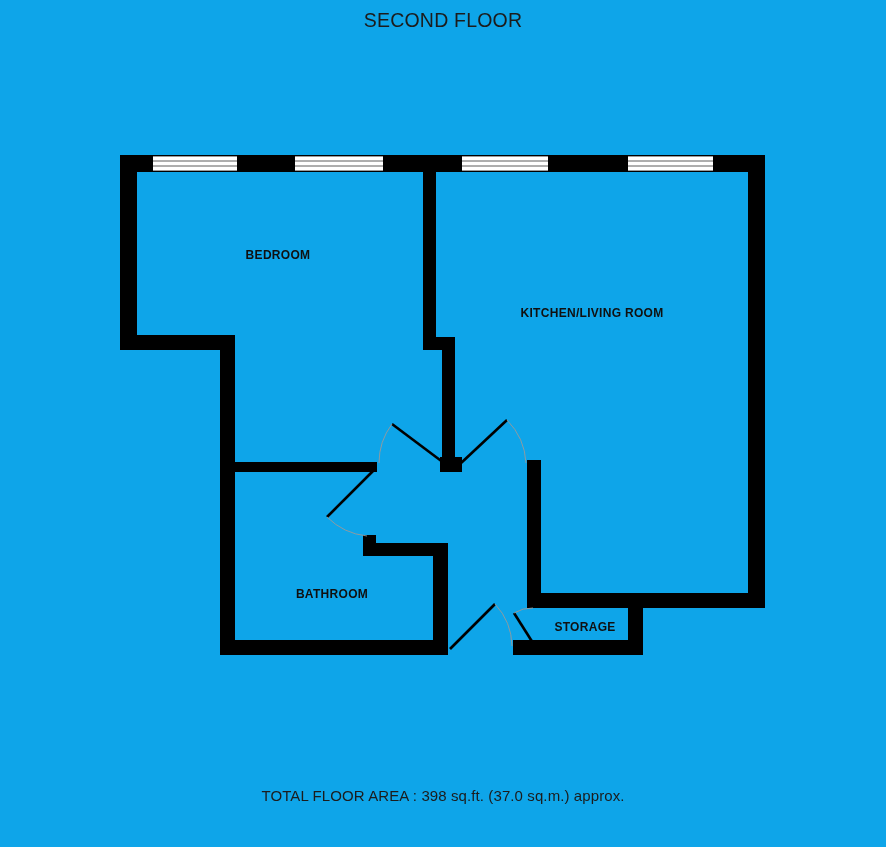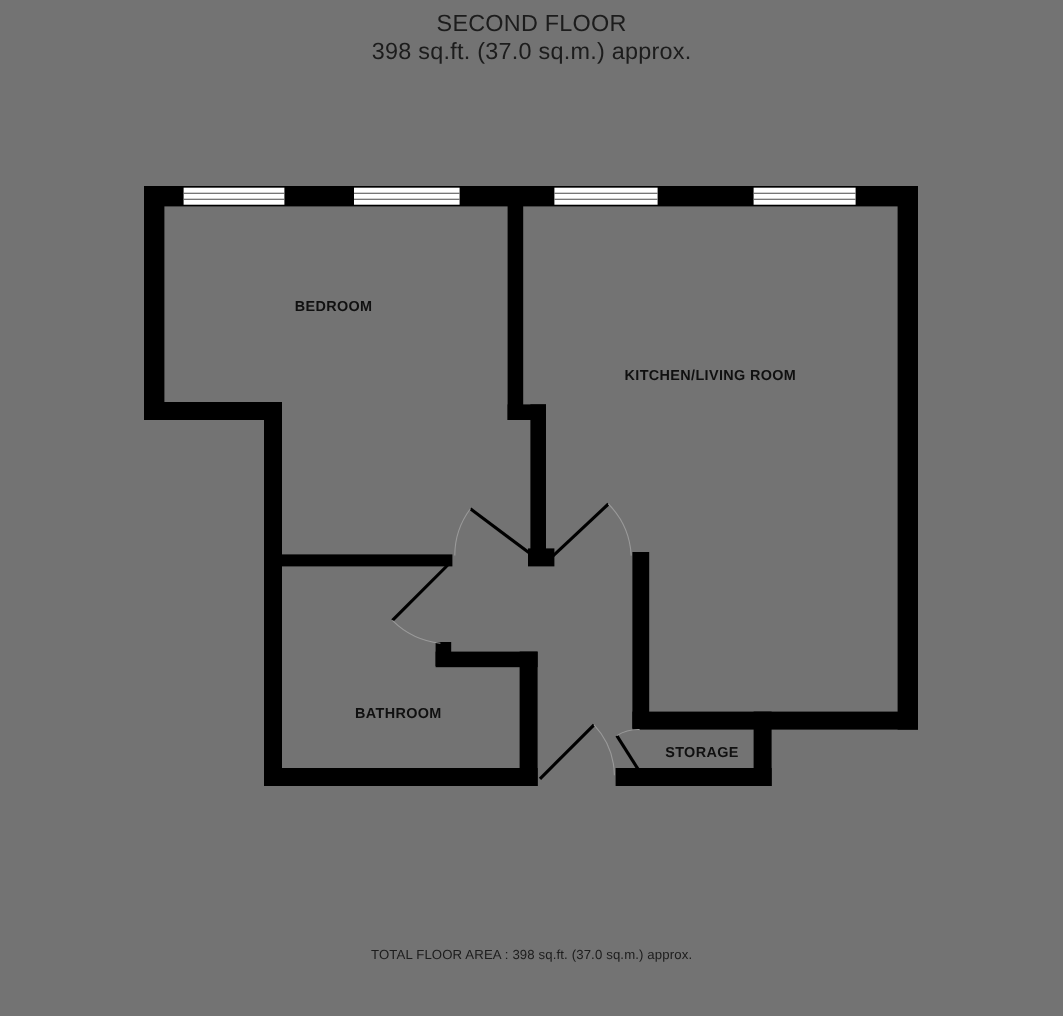--- a/index.html
+++ b/index.html
@@ -9,21 +9,21 @@
     width: 886px;
     height: 847px;
     font-family: "Liberation Sans", sans-serif;
     position: relative;
     overflow: hidden;
   }
   .stage {
     position: relative;
     width: 886px;
     height: 847px;
-    background: #737373;
+    background: #0ea5e9;
   }
   .plan-title {
     position: absolute;
     top: 9px;
     left: 0;
     width: 100%;
     text-align: center;
     color: #1c1c1c;
     font-size: 19.5px;
     line-height: 1.16;
@@ -36,21 +36,21 @@
   }
   .plan-footer {
     position: absolute;
     top: 790px;
     left: 0;
     width: 100%;
     text-align: center;
     color: #1c1c1c;
   }
   .footer-line1 {
-    font-size: 11px;
+    font-size: 15px;
     line-height: 12px;
     letter-spacing: 0.1px;
   }
   .footer-line2, .footer-line3 {
     font-size: 7.3px;
     line-height: 9px;
     color: #2a2a2a;
   }
   .room-label {
     font-family: "Liberation Sans", sans-serif;
@@ -65,21 +65,20 @@
   .window-pane { fill: #ffffff; }
   .window-line { stroke: #4a4a4a; stroke-width: 0.9; }
 </style>
 </head>
 <body>
 
 <div class="stage">
 
   <div class="plan-title">
     <div>SECOND FLOOR</div>
-    <div>398 sq.ft. (37.0 sq.m.) approx.</div>
   </div>
 
   <svg class="plan-svg" width="886" height="847" viewBox="0 0 886 847">
 
     <g>
       <rect class="wall" x="120" y="155" width="645" height="17"></rect>
       <rect class="wall" x="120" y="155" width="17" height="195"></rect>
       <rect class="wall" x="120" y="335" width="115" height="15"></rect>
       <rect class="wall" x="220" y="335" width="15" height="320"></rect>
       <rect class="wall" x="220" y="640" width="228" height="15"></rect>

